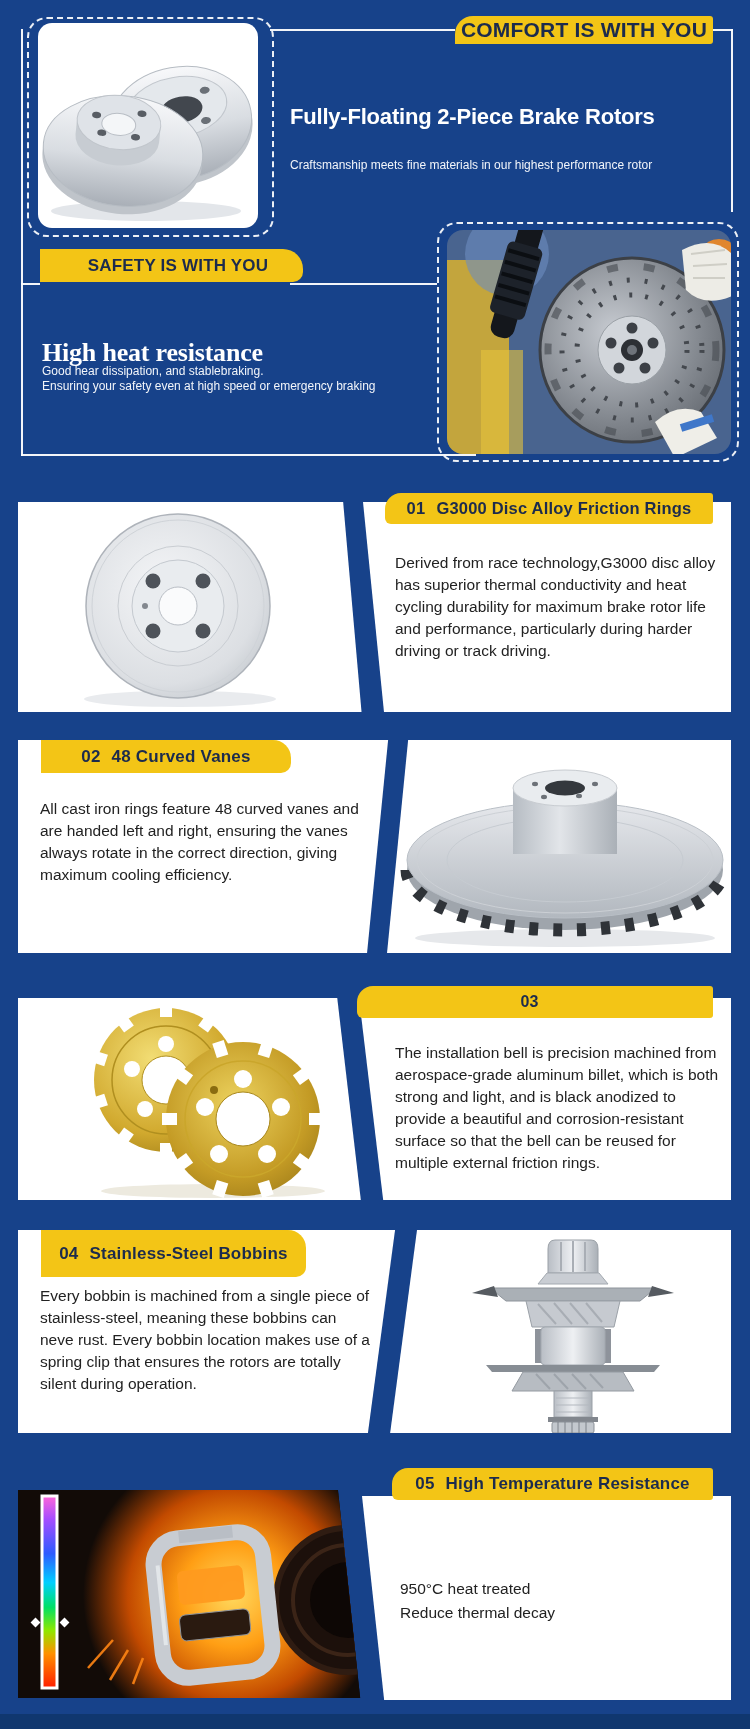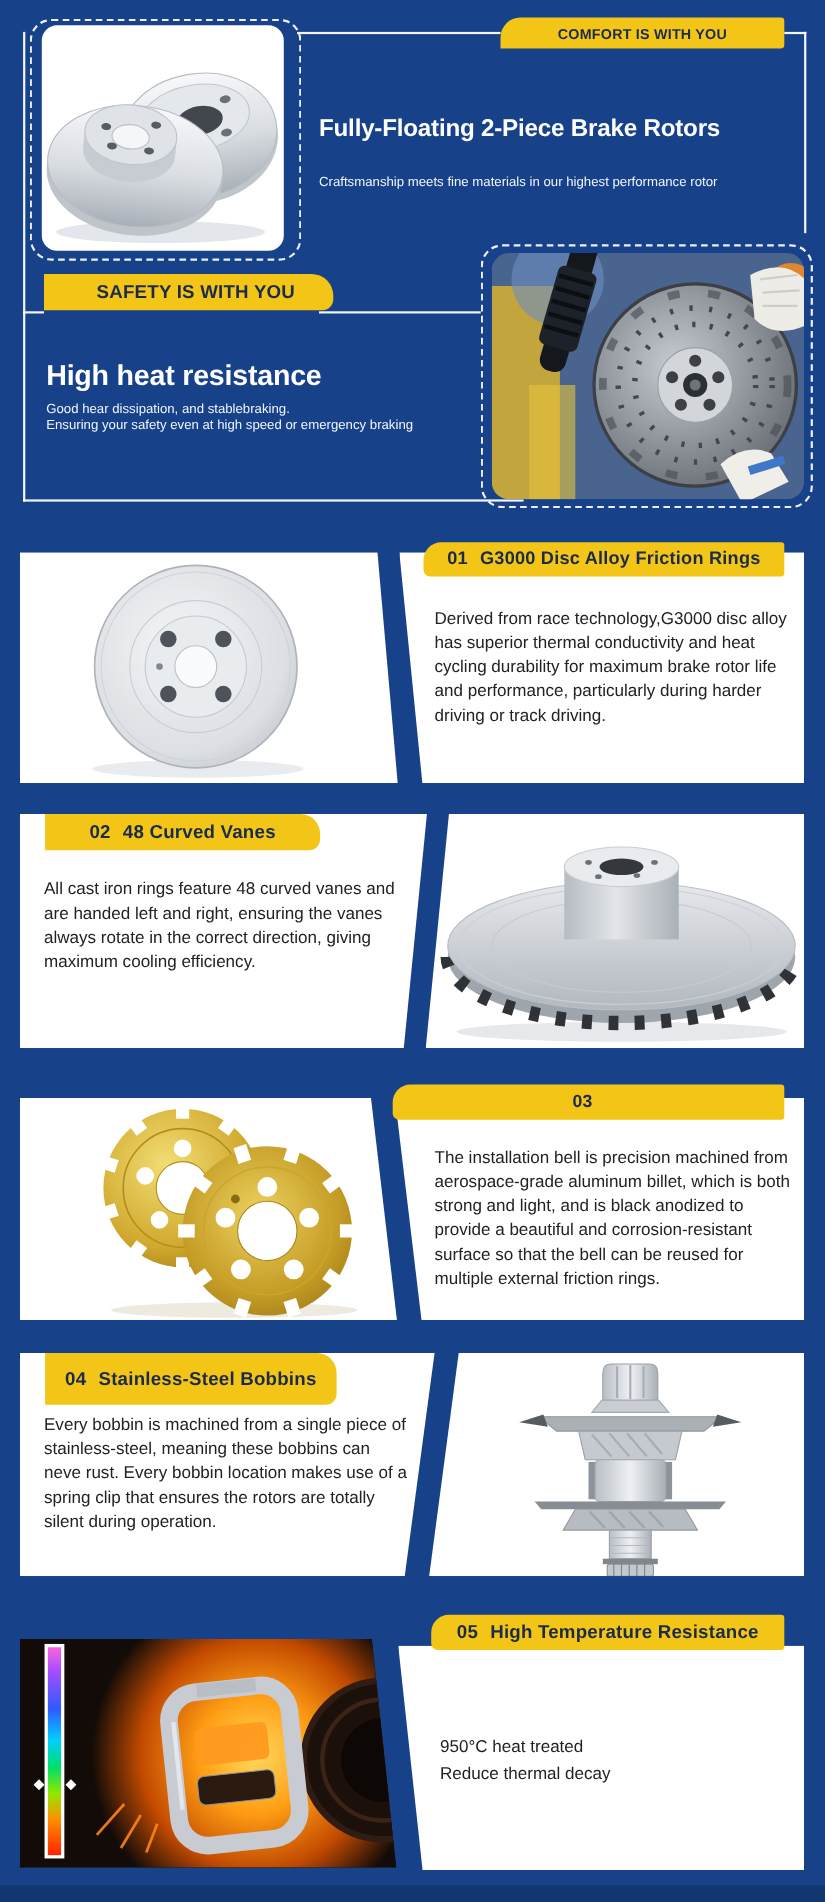--- a/index.html
+++ b/index.html
@@ -53,42 +53,42 @@
           <ellipse cx="78" cy="100" rx="42" ry="27" fill="#dfe3e8" stroke="#c0c5cb"></ellipse>
           <ellipse cx="78" cy="102" rx="17" ry="11" fill="#f4f6f8" stroke="#b9bec5"></ellipse>
           <ellipse cx="55" cy="95" rx="4.5" ry="3.2" fill="#585d64"></ellipse>
           <ellipse cx="100" cy="89" rx="4.5" ry="3.2" fill="#585d64"></ellipse>
           <ellipse cx="62" cy="112" rx="4.5" ry="3.2" fill="#585d64"></ellipse>
           <ellipse cx="96" cy="113" rx="4.5" ry="3.2" fill="#585d64"></ellipse>
         </g>
       </svg>
     </div>
 
-    <div class="badge" style="left:455px;top:16px;width:258px;height:28px;font-size:13px;border-radius:18px 3px 3px 0;">
+    <div class="badge" style="left:455px;top:16px;width:258px;height:28px;font-size:21px;border-radius:18px 3px 3px 0;">
       <span>COMFORT IS WITH YOU</span>
     </div>
 
     <div class="line" style="left:270px;top:29px;width:185px;height:2px;"></div>
     <div class="line" style="left:713px;top:29px;width:20px;height:2px;"></div>
     <div class="line" style="left:731px;top:29px;width:2px;height:183px;"></div>
     <div class="line" style="left:21px;top:29px;width:2px;height:427px;"></div>
 
     <div class="h-white" style="left:290px;top:104px;font-size:22px;">Fully-Floating 2-Piece Brake Rotors</div>
     <div class="body-white" style="left:290px;top:158px;width:372px;line-height:1.3;">Craftsmanship meets fine materials in our highest performance rotor</div>
   </div>
 
   <div>
     <div class="badge" style="left:40px;top:249px;width:250px;height:33px;border-radius:0 20px 10px 0;padding-left:13px;">
       <span>SAFETY IS WITH YOU</span>
     </div>
     <div class="line" style="left:21px;top:283px;width:19px;height:2px;"></div>
     <div class="line" style="left:290px;top:283px;width:147px;height:2px;"></div>
     <div class="line" style="left:21px;top:454px;width:455px;height:2px;"></div>
 
-    <div class="h-white" style="left:42px;top:326px;">High heat resistance</div>
+    <div class="h-white" style="left:42px;top:338px;font-family:Liberation Serif, serif;">High heat resistance</div>
     <div class="body-white pre" style="left:42px;top:364px;width:392px;">Good hear dissipation, and stablebraking.
 Ensuring your safety even at high speed or emergency braking</div>
 
     <div class="dashed" style="left:437px;top:222px;width:298px;height:236px;"></div>
     <div class="imgbox" style="left:447px;top:230px;width:284px;height:224px;border-radius:16px;">
       <svg width="284" height="224" viewBox="0 0 284 224">
         <defs>
           <radialGradient id="discG" cx=".4" cy=".4" r=".8">
             <stop offset="0" stop-color="#c7cbd1"></stop>
               <stop offset=".6" stop-color="#82878e"></stop>

